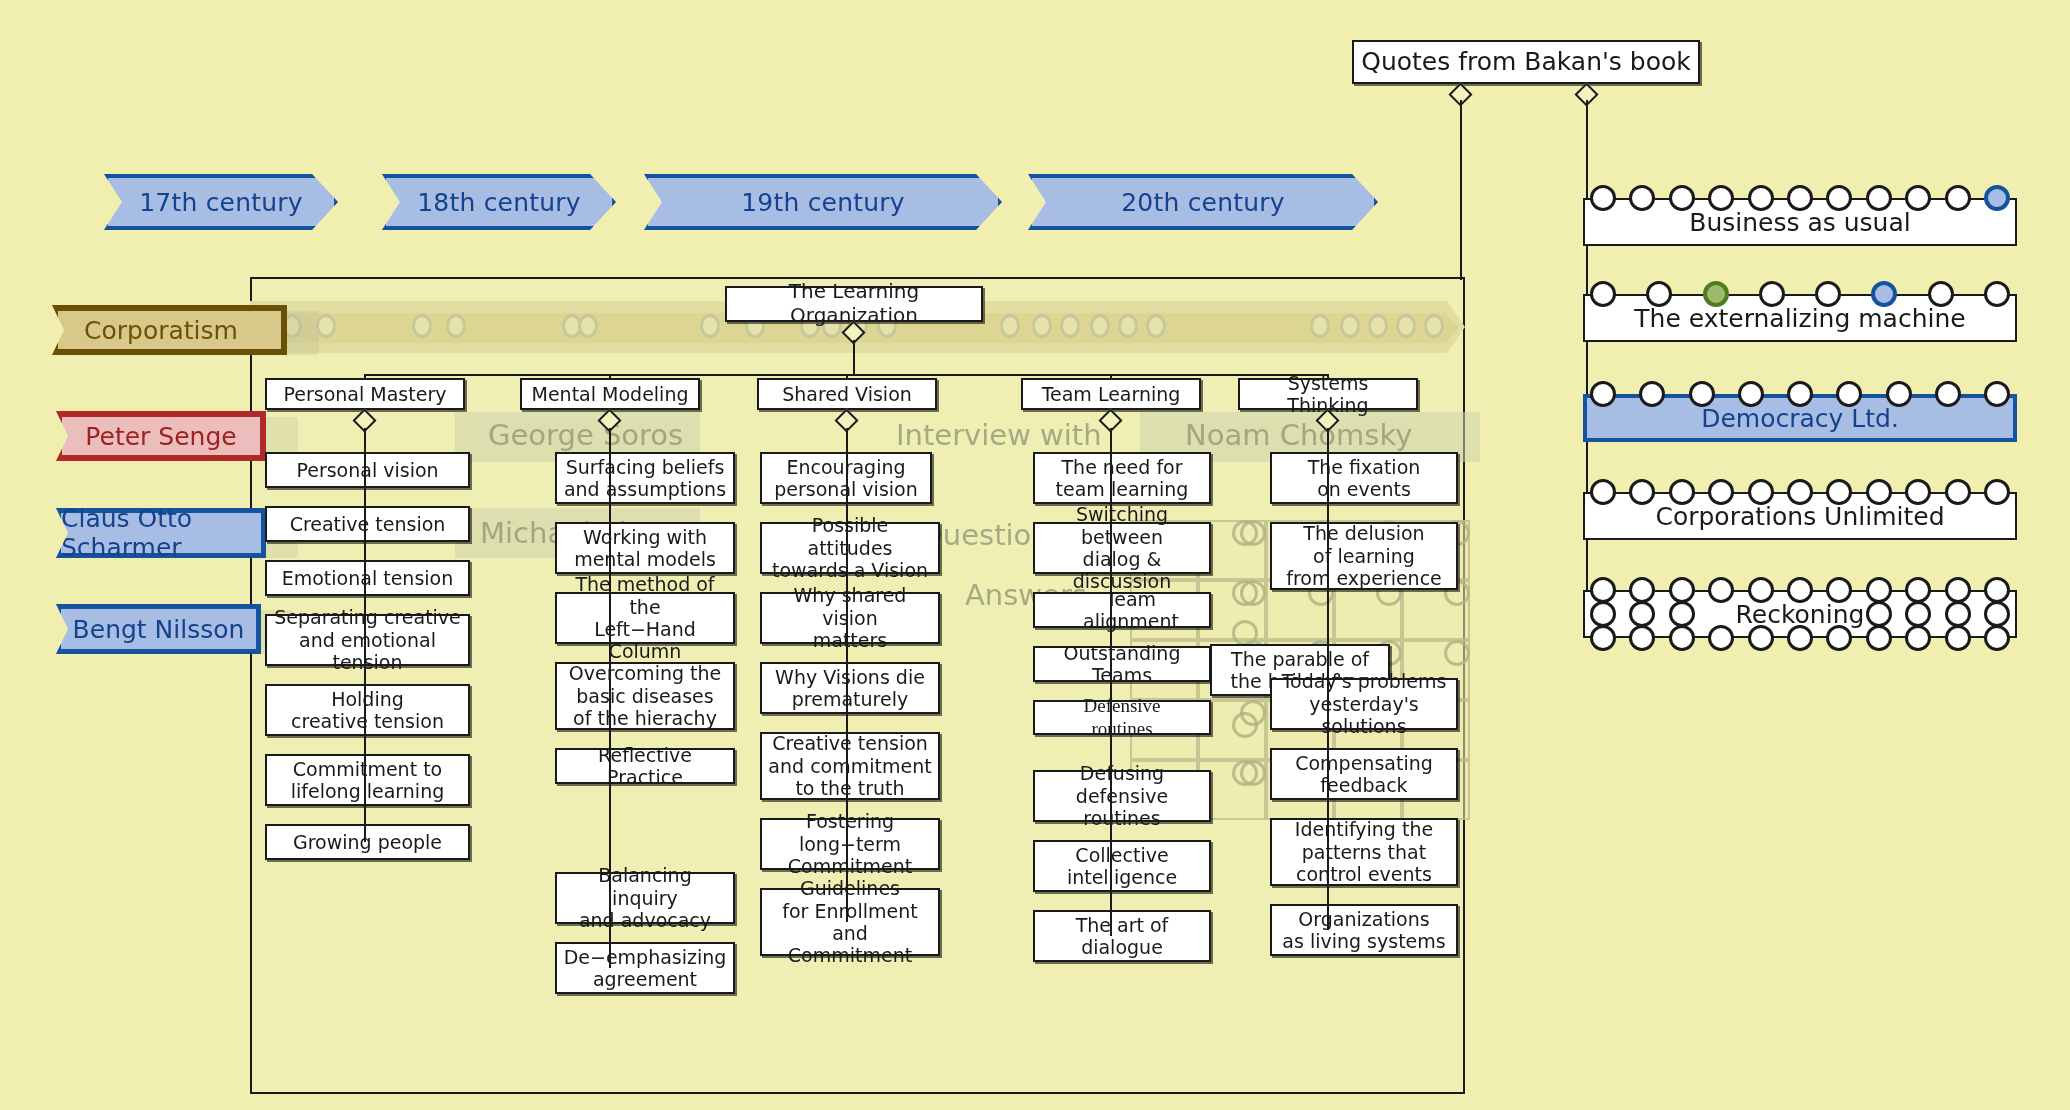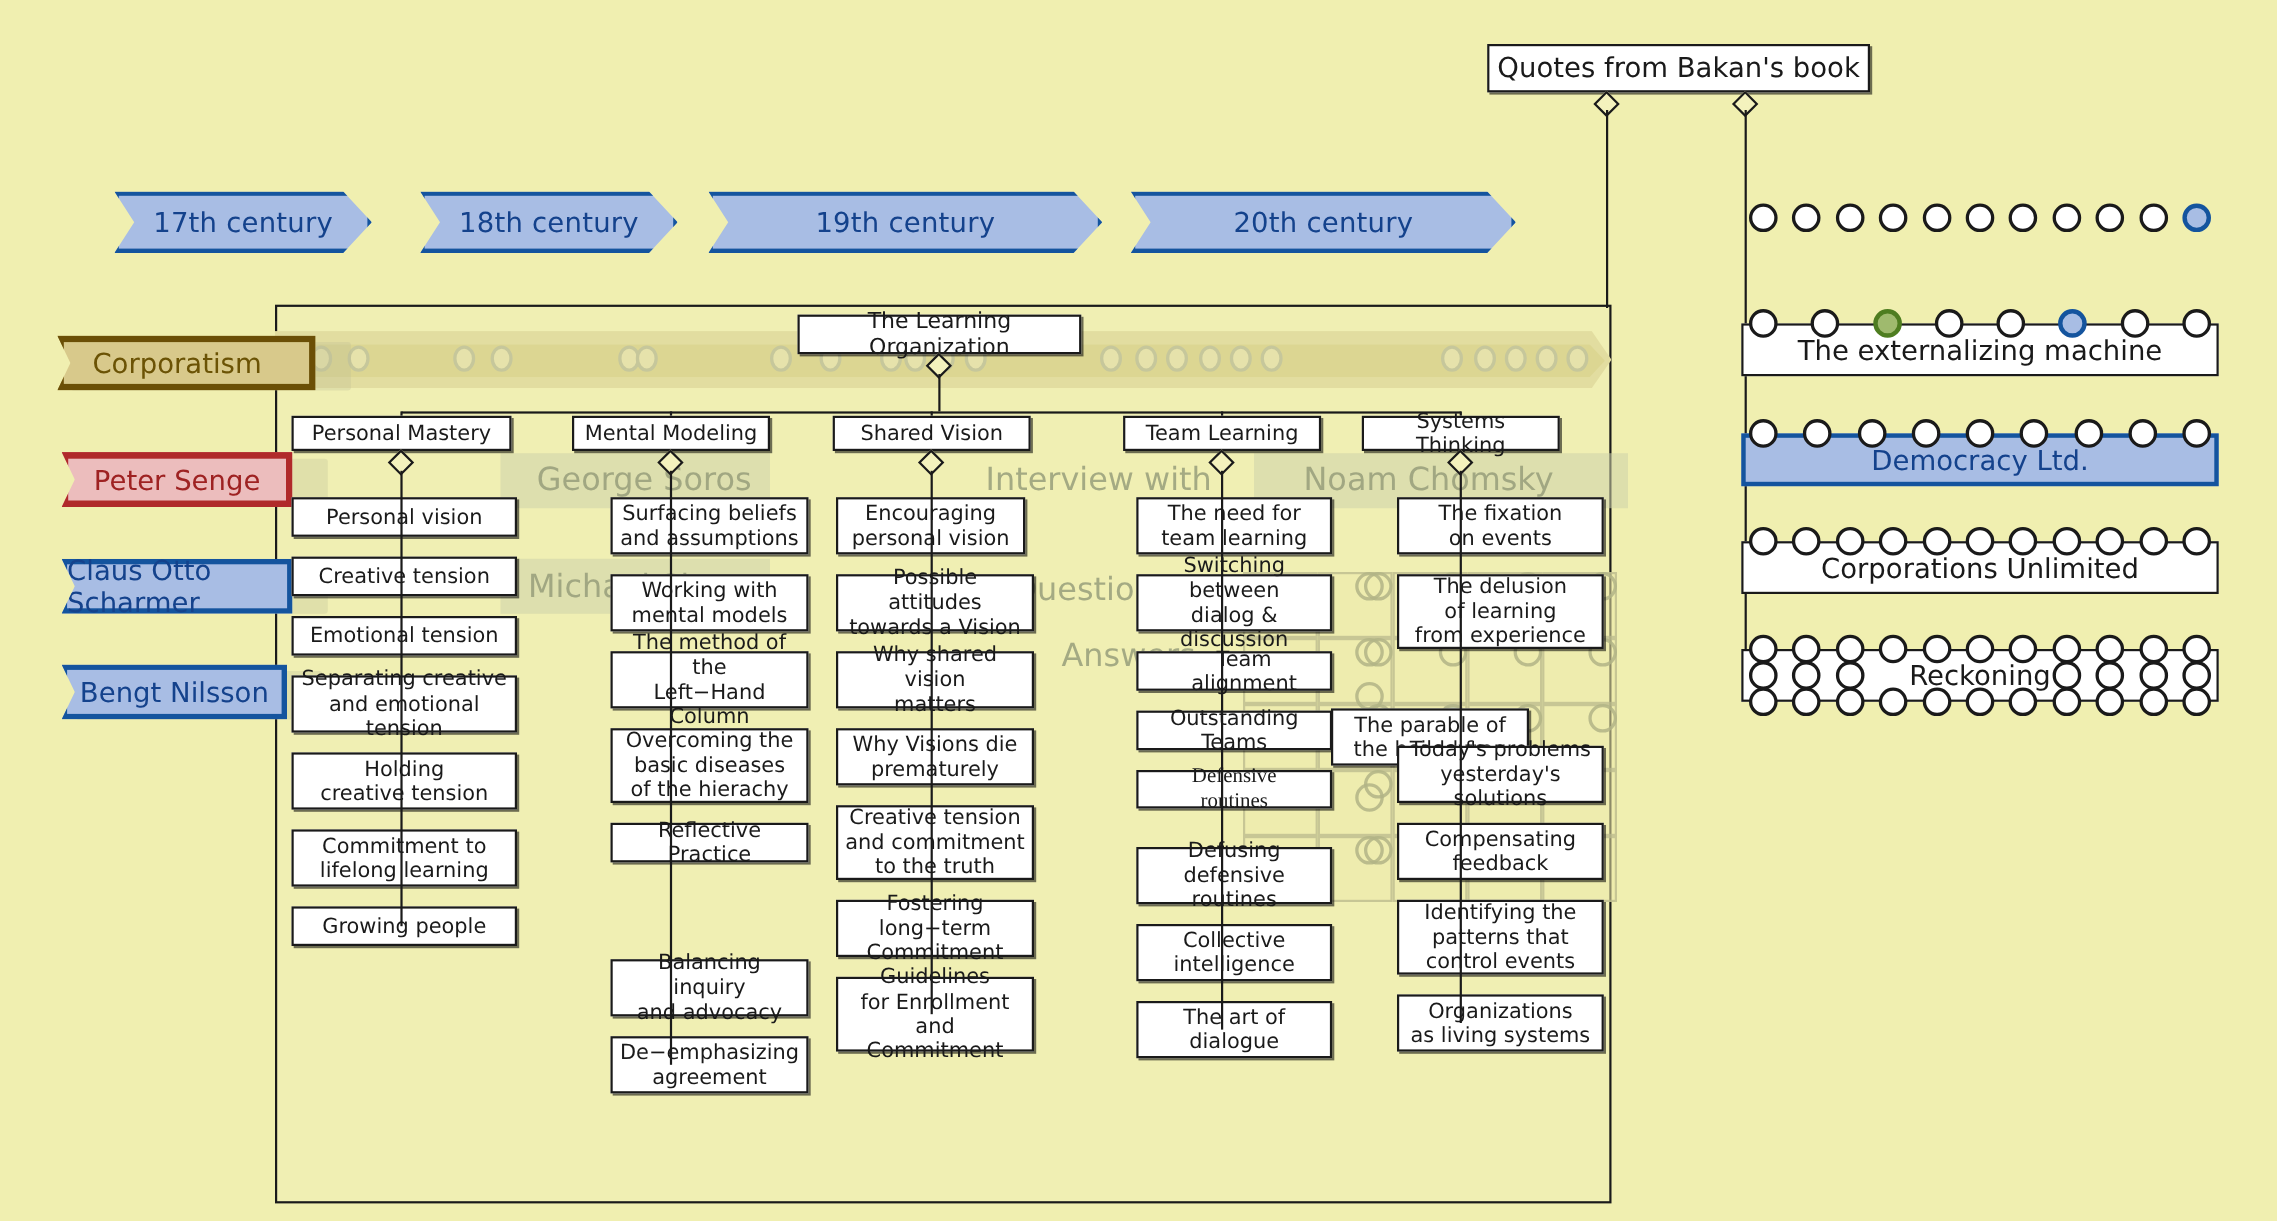--- a/index.html
+++ b/index.html
@@ -397,20 +397,21 @@
     <div class="node child" style="left: 1270px; top: 904px; width: 188px; height: 52px;">Organizations
 as living systems</div>
     <div class="ln h" style="left: 1328px; top: 930px; width: 0px;"></div>
     <div class="ln v" style="left: 1327px; top: 428px; height: 502px;"></div>
     <div class="node root" style="left: 1352px; top: 40px; width: 348px; height: 44px; font-size: 25px;">Quotes from Bakan's book</div>
     <div class="diamond" style="left: 1452px; top: 86px;"></div>
     <div class="diamond" style="left: 1578px; top: 86px;"></div>
     <div class="ln v" style="left: 1460px; top: 100px; height: 180px;"></div>
     <div class="ln v" style="left: 1586px; top: 100px; height: 528px;"></div>
     <div class="ln h" style="left: 1586px; top: 628px; width: 14px;"></div>
+    <div class="rrow" style="left: 1583px; top: 198px; width: 434px; height: 48px;">Business as usual</div>
     <div class="rdot " style="left: 1590px; top: 185px;"></div>
     <div class="rdot " style="left: 1629.4px; top: 185px;"></div>
     <div class="rdot " style="left: 1668.8px; top: 185px;"></div>
     <div class="rdot " style="left: 1708.2px; top: 185px;"></div>
     <div class="rdot " style="left: 1747.6px; top: 185px;"></div>
     <div class="rdot " style="left: 1787px; top: 185px;"></div>
     <div class="rdot " style="left: 1826.4px; top: 185px;"></div>
     <div class="rdot " style="left: 1865.8px; top: 185px;"></div>
     <div class="rdot " style="left: 1905.2px; top: 185px;"></div>
     <div class="rdot " style="left: 1944.6px; top: 185px;"></div>

